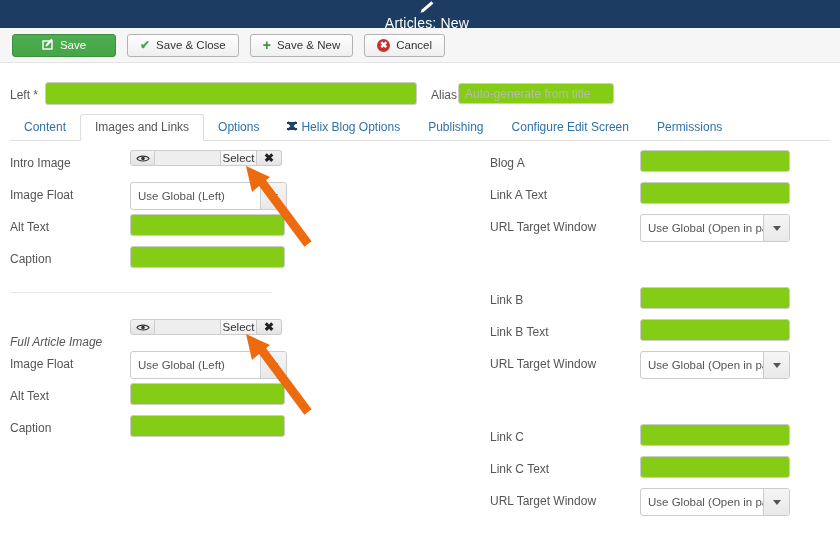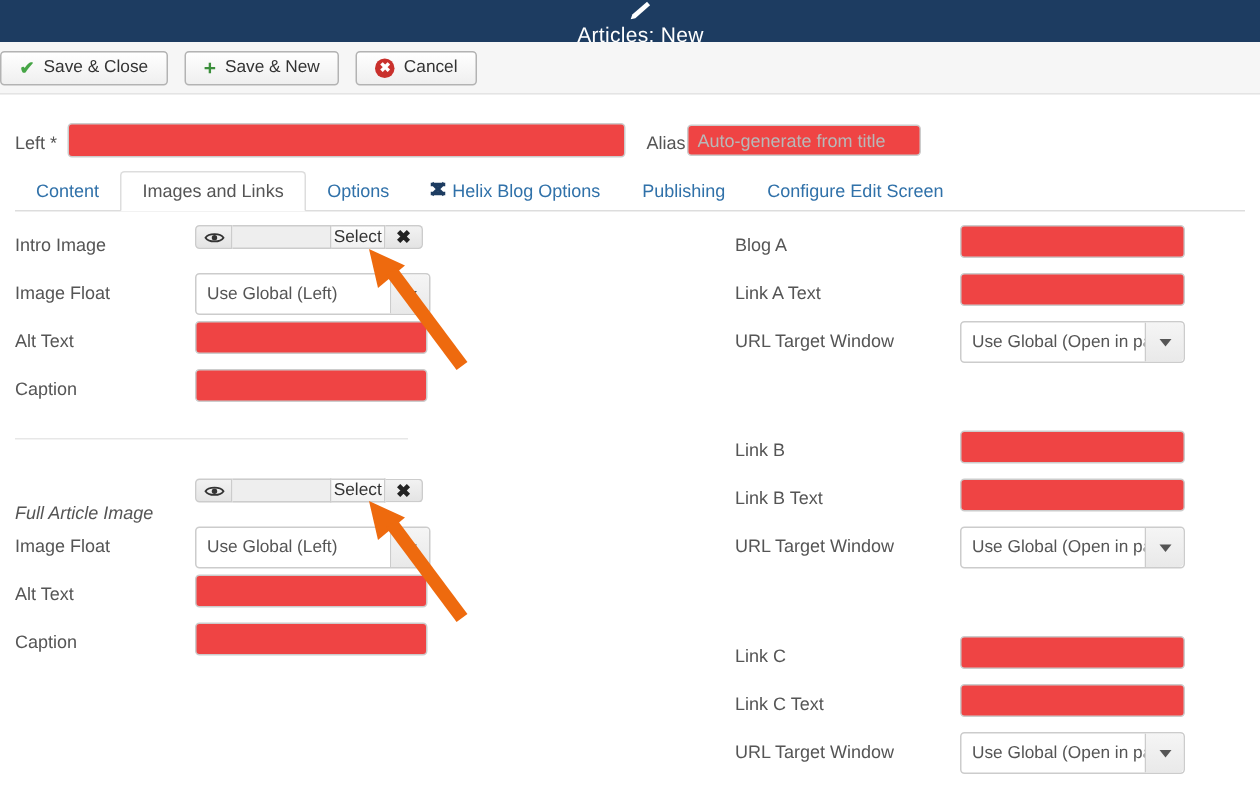--- a/index.html
+++ b/index.html
@@ -17,21 +17,21 @@
   .btn { height:23px; display:inline-flex; align-items:center; gap:6px; padding:0 12px; font-size:11.5px; color:#333;
          background:linear-gradient(#ffffff,#efefef); border:1px solid #b3b3b3; border-radius:3px; cursor:pointer; }
   .btn-save { background:linear-gradient(#4ead4e,#46a546); border-color:#3c8f3c; color:#fff; width:104px; justify-content:center; margin-left:12px; }
   .btn + .btn { margin-left:11px; }
   .ico-check { color:#46a546; font-size:12px; font-weight:bold; }
   .ico-plus  { color:#3c8f3c; font-size:14px; font-weight:bold; }
   .ico-cancel { width:13px; height:13px; border-radius:50%; background:#c9302c; color:#fff; font-size:9px; line-height:13px; text-align:center; font-weight:bold; }
 
   
   .lbl { position:absolute; font-size:12px; color:#555; white-space:nowrap; }
-  input.txt { position:absolute; border:1px solid #ccc; border-radius:3px; background:#ef4444; font-size:12px; padding:0 6px; color:#333; font-family:inherit; }
+  input.txt { position:absolute; border:1px solid #ccc; border-radius:3px; background:#84cc16; font-size:12px; padding:0 6px; color:#333; font-family:inherit; }
   input.txt::placeholder { color:#b8b8b8; }
 
   
   .tabs { position:absolute; left:10px; top:116px; width:820px; height:25px; border-bottom:1px solid #ddd; display:flex; align-items:flex-end; }
   .tab { font-size:12px; color:#3071a9; padding:5px 14px 6px 14px; cursor:pointer; white-space:nowrap; display:flex; align-items:center; gap:4px; }
   .tab.active { color:#555; background:#fff; border:1px solid #ddd; border-bottom:1px solid #fff; border-radius:3px 3px 0 0; margin-bottom:-1px; }
 
   
   .media { position:absolute; display:flex; height:16px;justify-content:space-between; }
   .media .seg { border:1px solid #ccc; display:flex; align-items:center; justify-content:center; }
@@ -56,20 +56,29 @@
   <div class="hdr">
     <span class="pencil">
       <svg width="15" height="15" viewBox="0 0 16 16">
           <path d="M12.3 1.2 l2.5 2.5 -9.2 9.2 -3.2 0.7 0.7 -3.2 z" fill="#fff" transform="skewX(-8)"></path>
         </svg>
     </span>
     <span class="title">Articles: New</span>
   </div>
 
   <div class="toolbar">
+    <button class="btn btn-save">
+      <span>
+        <svg width="12" height="12" viewBox="0 0 12 12">
+            <rect x="1" y="3" width="9" height="8" fill="none" stroke="#fff" stroke-width="1.4"></rect>
+            <path d="M4 8 L10 1.5" stroke="#fff" stroke-width="2"></path>
+          </svg>
+      </span>
+      <span>Save</span>
+    </button>
     <button class="btn">
       <span class="ico-check">✔</span>
       <span>Save &amp; Close</span>
     </button>
     <button class="btn">
       <span class="ico-plus">+</span>
       <span>Save &amp; New</span>
     </button>
     <button class="btn">
       <span class="ico-cancel">✖</span>
@@ -98,20 +107,23 @@
             <path d="M1 1 L9 9 M9 1 L1 9 M0 2 L10 2 M0 8 L10 8" stroke="#1d3c61" stroke-width="2.2"></path>
           </svg>
       </span>
       <span>Helix Blog Options</span>
     </div>
     <div class="tab">
         <span>Publishing</span>
       </div>
     <div class="tab">
         <span>Configure Edit Screen</span>
+      </div>
+    <div class="tab">
+        <span>Permissions</span>
       </div>
   </div>
 
   <span class="lbl" style="left:10px; top:156px;">Intro Image</span>
   <div class="media" style="left:130px; top:150px;">
     <span class="seg eye">
       <svg width="14" height="9" viewBox="0 0 14 9">
           <path d="M1 4.5 C3 1.2 11 1.2 13 4.5 C11 7.8 3 7.8 1 4.5 Z" fill="none" stroke="#333" stroke-width="1.2"></path>
           <circle cx="7" cy="4.5" r="1.8" fill="#333"></circle>
         </svg>

